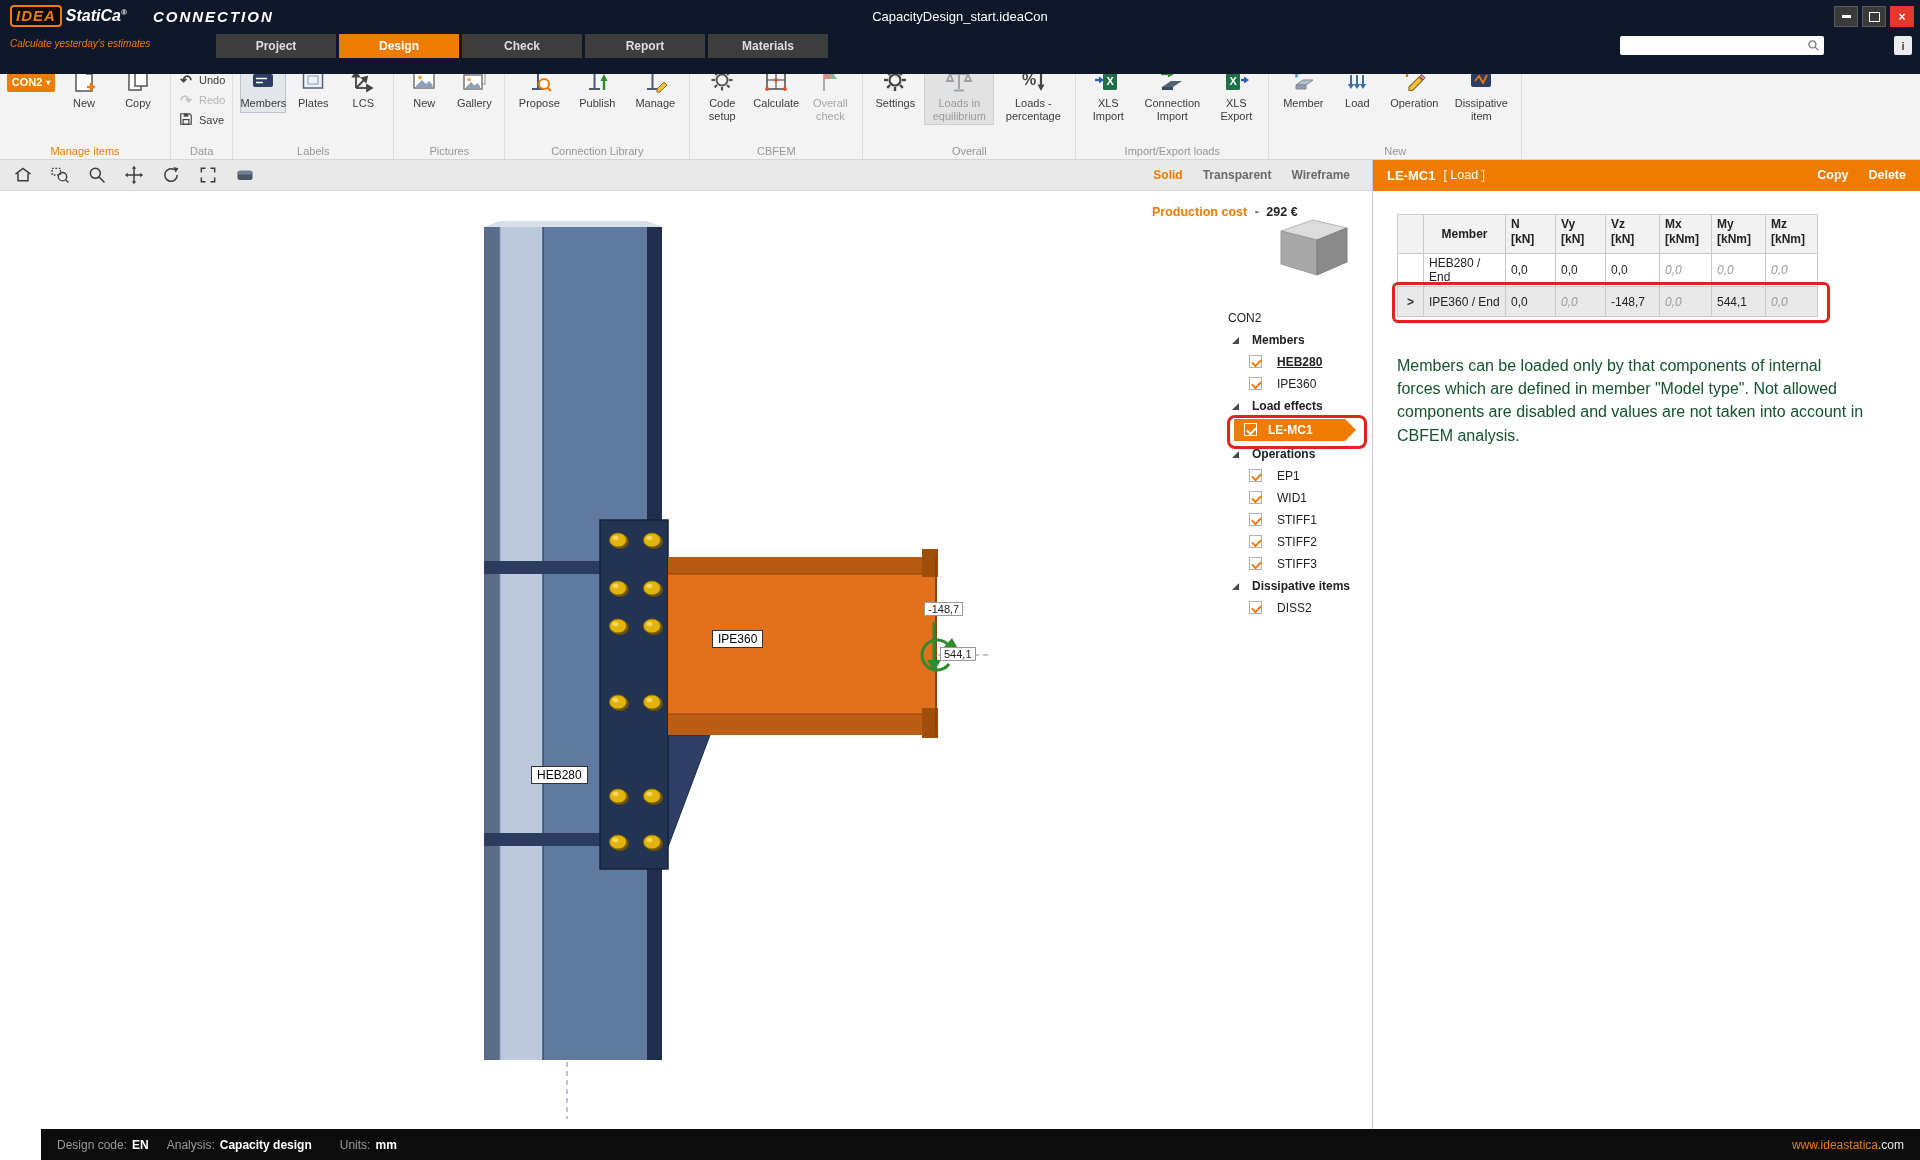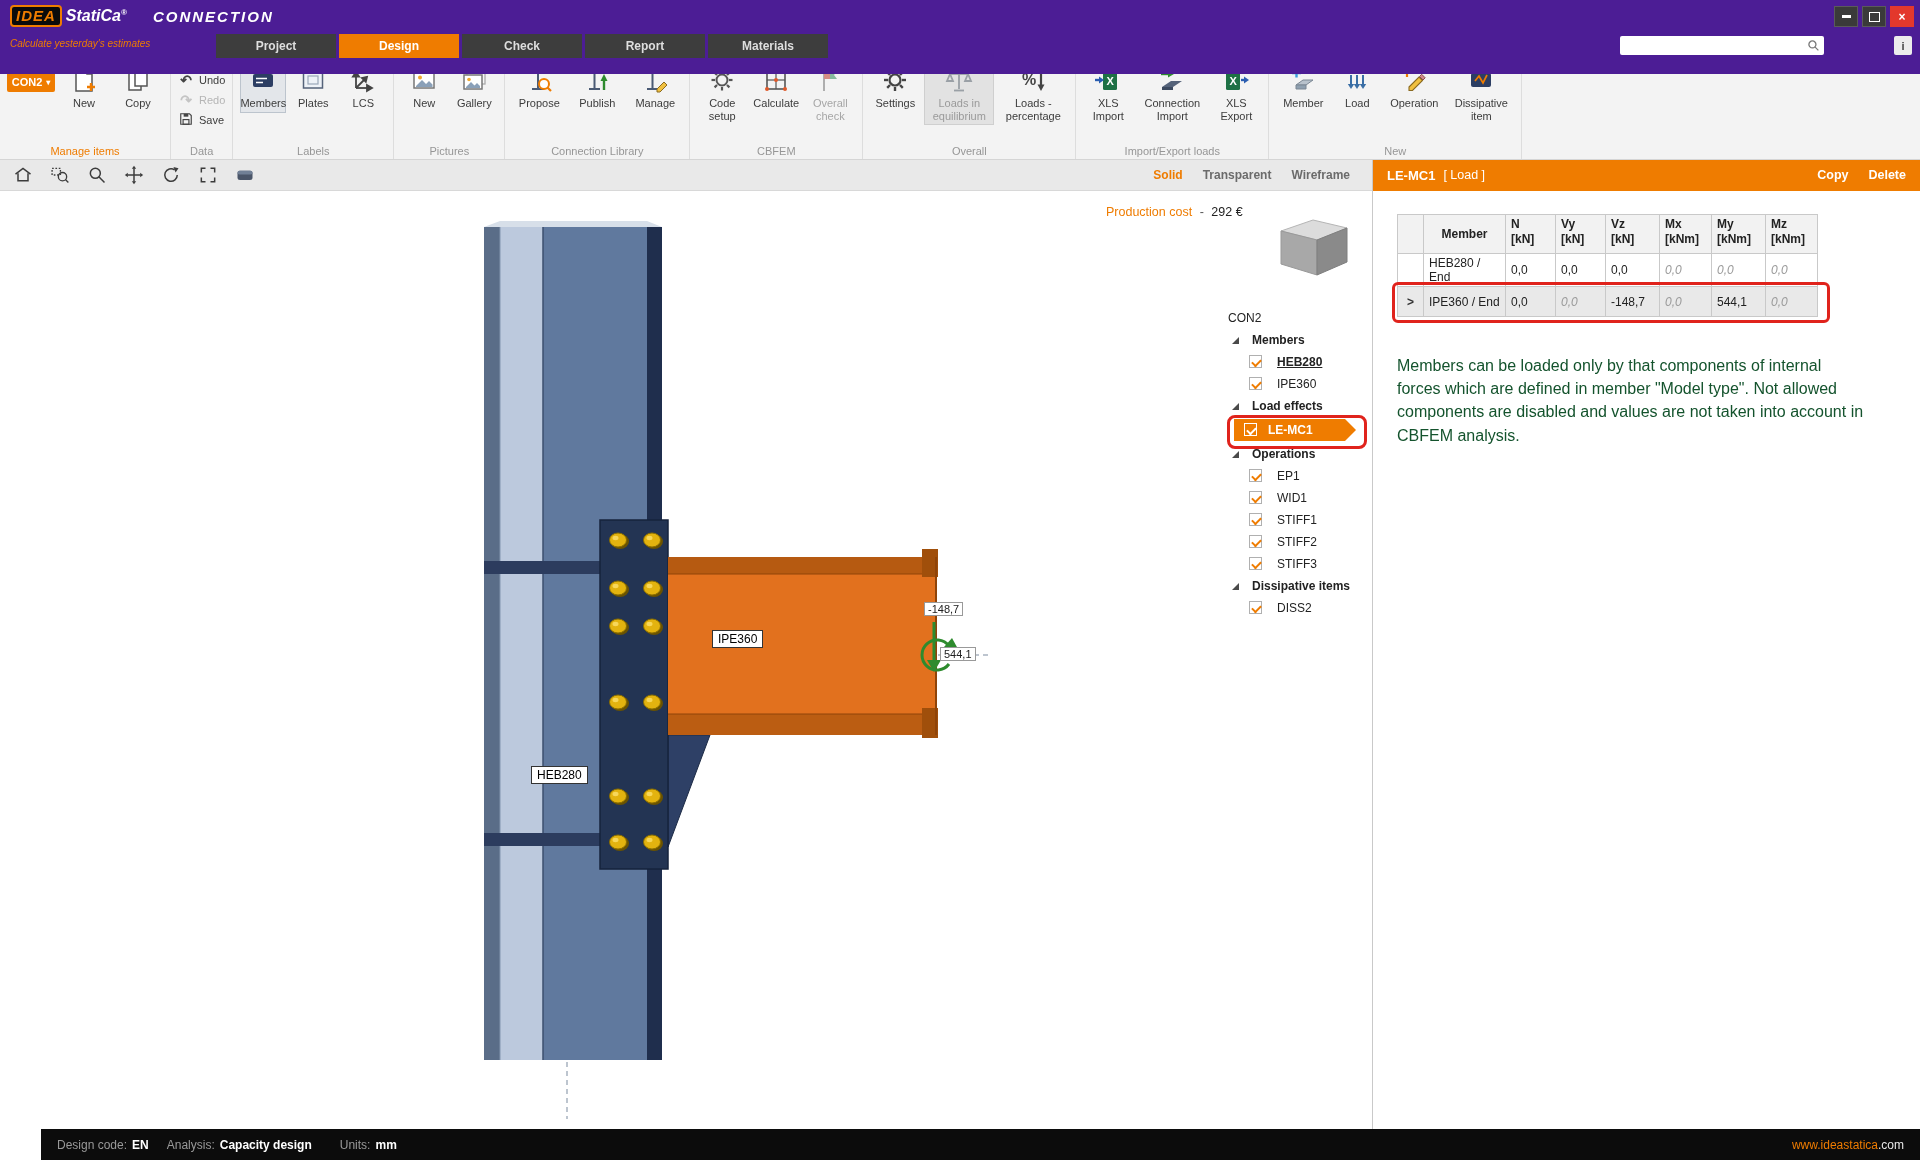--- a/index.html
+++ b/index.html
@@ -1,21 +1,21 @@
 <!DOCTYPE html>
 <html><head>
 <meta charset="utf-8">
 <style>
   html,body{margin:0;padding:0;}
   body{width:1920px;height:1160px;overflow:hidden;background:#fff;
        font-family:"Liberation Sans", sans-serif;-webkit-font-smoothing:antialiased;}
   .app{position:relative;width:1920px;height:1160px;background:#fff;}
 
   
-  .topbar{position:absolute;top:0;left:0;right:0;height:74px;background:#4c1d95;z-index:30;}
+  .topbar{position:absolute;top:0;left:0;right:0;height:74px;background:#0f172a;z-index:30;}
   .titlerow{position:relative;height:34px;}
   .logo{position:absolute;left:10px;top:5px;display:flex;align-items:center;}
   .logo-idea{background:#0b0b0b;color:#ef7c00;border:2px solid #ef7c00;border-radius:4px;
              padding:0 4px;font-weight:bold;font-style:italic;font-size:15px;letter-spacing:1px;line-height:18px;}
   .logo-statica{color:#fff;font-weight:bold;font-style:italic;font-size:16px;margin-left:4px;}
   .logo-reg{color:#fff;font-size:8px;vertical-align:super;}
   .logo-app{color:#fff;font-style:italic;font-weight:bold;font-size:15px;letter-spacing:2px;margin-left:26px;}
   .doc-title{position:absolute;left:0;right:0;top:9px;text-align:center;color:#fff;font-size:13px;}
   .winbtns{position:absolute;right:6px;top:6px;display:flex;gap:4px;z-index:5;}
   .winbtn{width:22px;height:19px;display:flex;align-items:center;justify-content:center;
@@ -60,21 +60,21 @@
   .stackbtn.disabled{color:#b5b5b5;} .stackbtn.disabled .sico{color:#c4c4c4;}
 
   
   .viewport{position:absolute;top:159px;left:0;width:1372px;height:970px;background:#fff;}
   .vtoolbar{position:absolute;top:0;left:0;width:1372px;height:32px;background:#e9e9e9;
             border-bottom:1px solid #d8d8d8;display:flex;align-items:center;padding:8px 12px;gap:15px;box-sizing:border-box;}
   .vico{width:22px;height:22px;cursor:pointer;display:flex;align-items:center;justify-content:center;}
   .vmodes{margin-left:auto;display:flex;gap:20px;font-size:12px;font-weight:bold;padding-right:10px;}
   .vmode{color:#6b6b6b;cursor:pointer;} .vmode.active{color:#ef7c00;}
   .scene{position:absolute;top:32px;left:0;}
-  .prodcost{position:absolute;left:1106px;top:46px;font-size:12.5px;font-weight:normal;white-space:nowrap;}
+  .prodcost{position:absolute;left:1152px;top:46px;font-size:12.5px;font-weight:bold;white-space:nowrap;}
   .prodcost .lbl{color:#ef7c00;} .prodcost .sep{color:#555;margin:0 4px;} .prodcost .val{color:#222;}
   .mlabel{position:absolute;font-size:12px;background:#fff;border:1px solid #333;padding:1px 5px;color:#000;z-index:5;}
   .meas{position:absolute;font-size:11px;background:#fff;border:1px solid #999;padding:0 3px;color:#222;z-index:5;}
   .navcube{position:absolute;left:1271px;top:56px;cursor:pointer;}
 
   
   .tree{position:absolute;left:1222px;top:148px;width:150px;font-size:12px;color:#222;z-index:6;}
   .tree-root{padding-left:6px;height:22px;line-height:22px;cursor:pointer;}
   .tgroup{position:relative;padding-left:30px;height:22px;line-height:22px;font-weight:bold;cursor:pointer;}
   .tri{position:absolute;left:10px;top:8px;width:0;height:0;border-left:7px solid transparent;border-bottom:7px solid #4a4a4a;}
@@ -121,20 +121,21 @@
 
 <div class="app">
 
   <div class="topbar">
     <div class="titlerow">
       <div class="logo">
         <span class="logo-idea">IDEA</span>
         <span class="logo-statica"><span>StatiCa</span><span class="logo-reg">®</span></span>
         <span class="logo-app">CONNECTION</span>
       </div>
+      <div class="doc-title">CapacityDesign_start.ideaCon</div>
       <div class="winbtns">
         <div class="winbtn">
             <span class="bar"></span>
           </div>
         <div class="winbtn">
             <span class="box"></span>
           </div>
         <div class="winbtn close">
             <span>×</span>
           </div>

